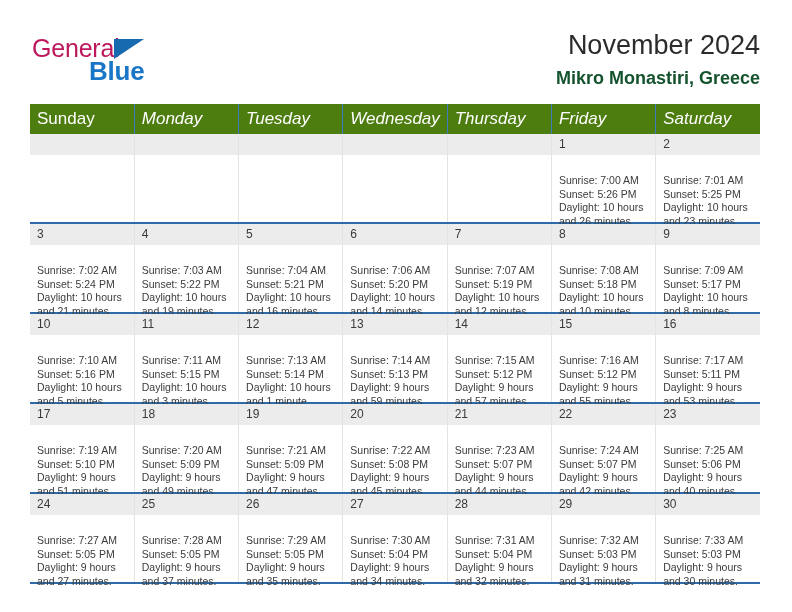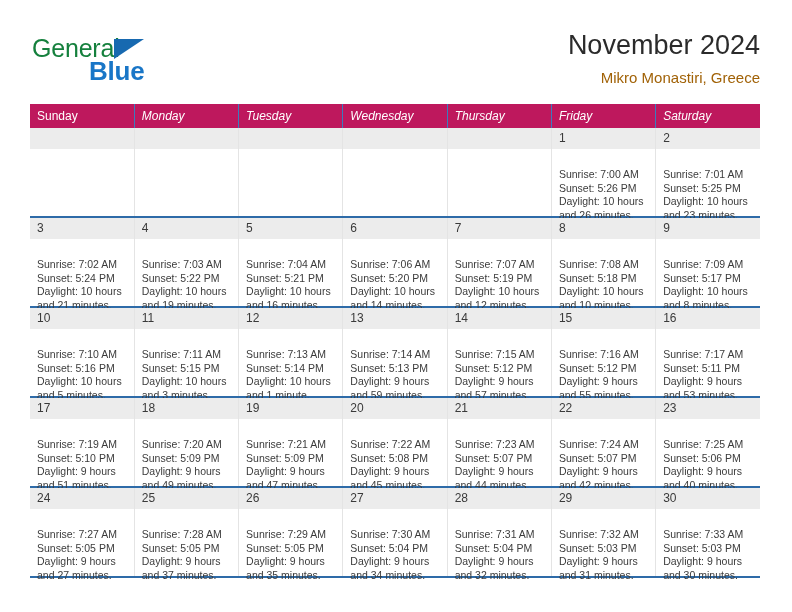--- a/index.html
+++ b/index.html
@@ -37,21 +37,21 @@
     width: 200px;
     height: 56px;
     user-select: none;
   }
   .logo-general {
     position: absolute;
     left: 0;
     top: 0;
     font-size: 25px;
     letter-spacing: -0.2px;
-    color: #15803d;
+    color: #be185d;
     font-family: "Liberation Sans", sans-serif;
   }
   .logo-tri {
     position: absolute;
     left: 82px;
     top: 5px;
     width: 0;
     height: 0;
     border-left: 30px solid #1769b0;
     border-bottom: 20px solid transparent;
@@ -73,40 +73,41 @@
     text-align: right;
     margin-left: 9px;
   }
   .cal-title {
     font-size: 27px;
     color: #2b2b2b;
     line-height: 34px;
     white-space: nowrap;
   }
   .cal-subtitle {
-    font-size: 15px;
-    color: #a16207;
+    font-size: 18px;
+    color: #14532d;
     line-height: 20px;
     margin-top: 6px;
     white-space: nowrap;
+    font-weight: bold;
   }
 
   
   .calendar {
     position: absolute;
     left: 30px;
     top: 104px;
     width: 730px;
     border-collapse: collapse;
     table-layout: fixed;
   }
   .dow-row th {
-    background: #be185d;
+    background: #4d7c0f;
     color: #ffffff;
-    font-size: 12px;
+    font-size: 17px;
     font-weight: normal;
     text-align: left;
     padding: 5px 0 5px 7px;
     height: 13px;
     border: none;
   }
   .dow-row th + th { border-left: 1px solid #3a7cbe; font-style: italic; }
 
   .week-row td {
     vertical-align: top;

